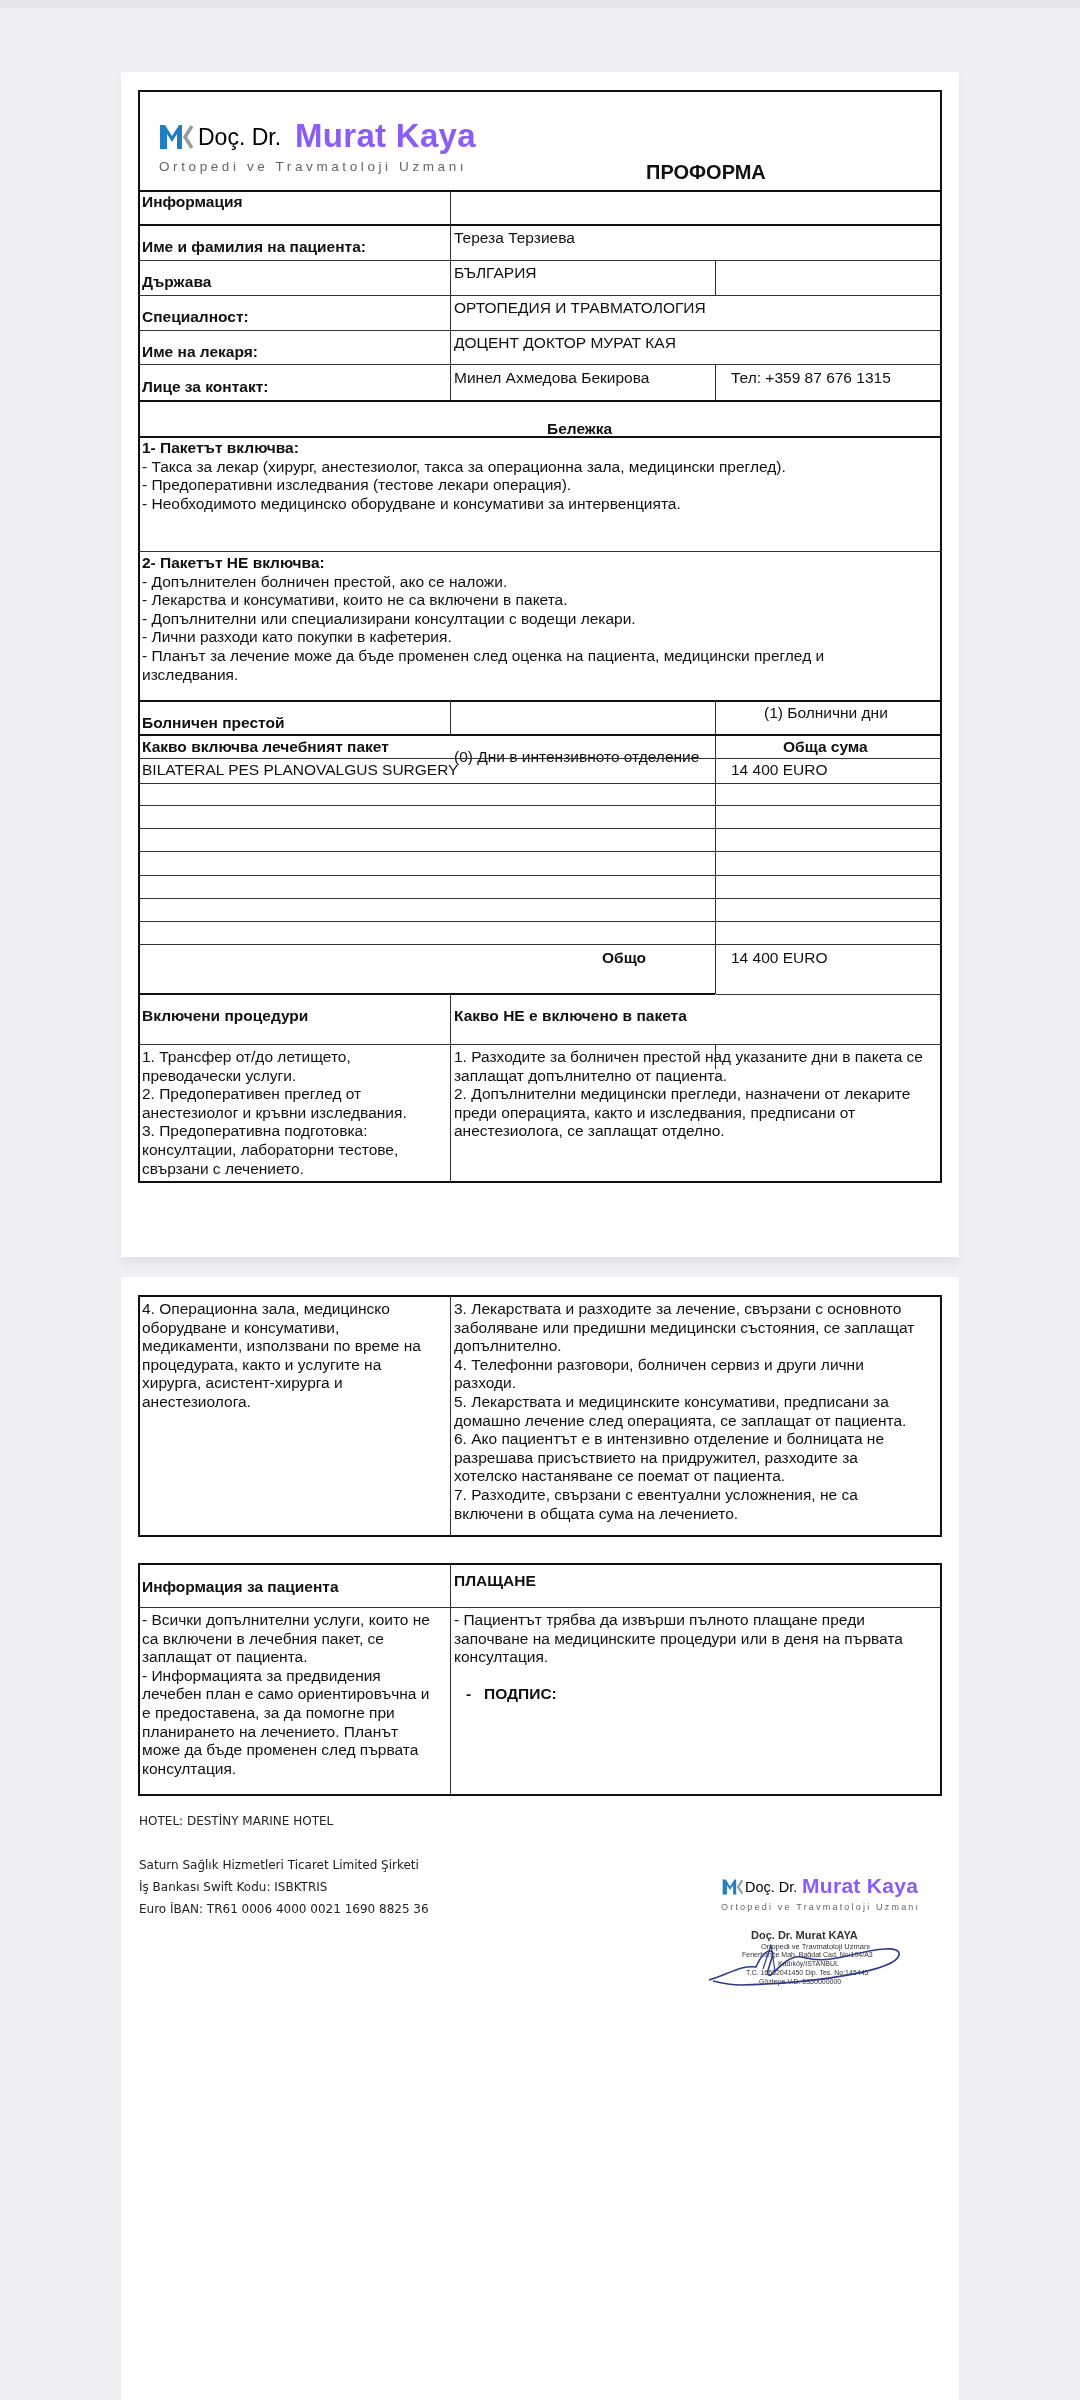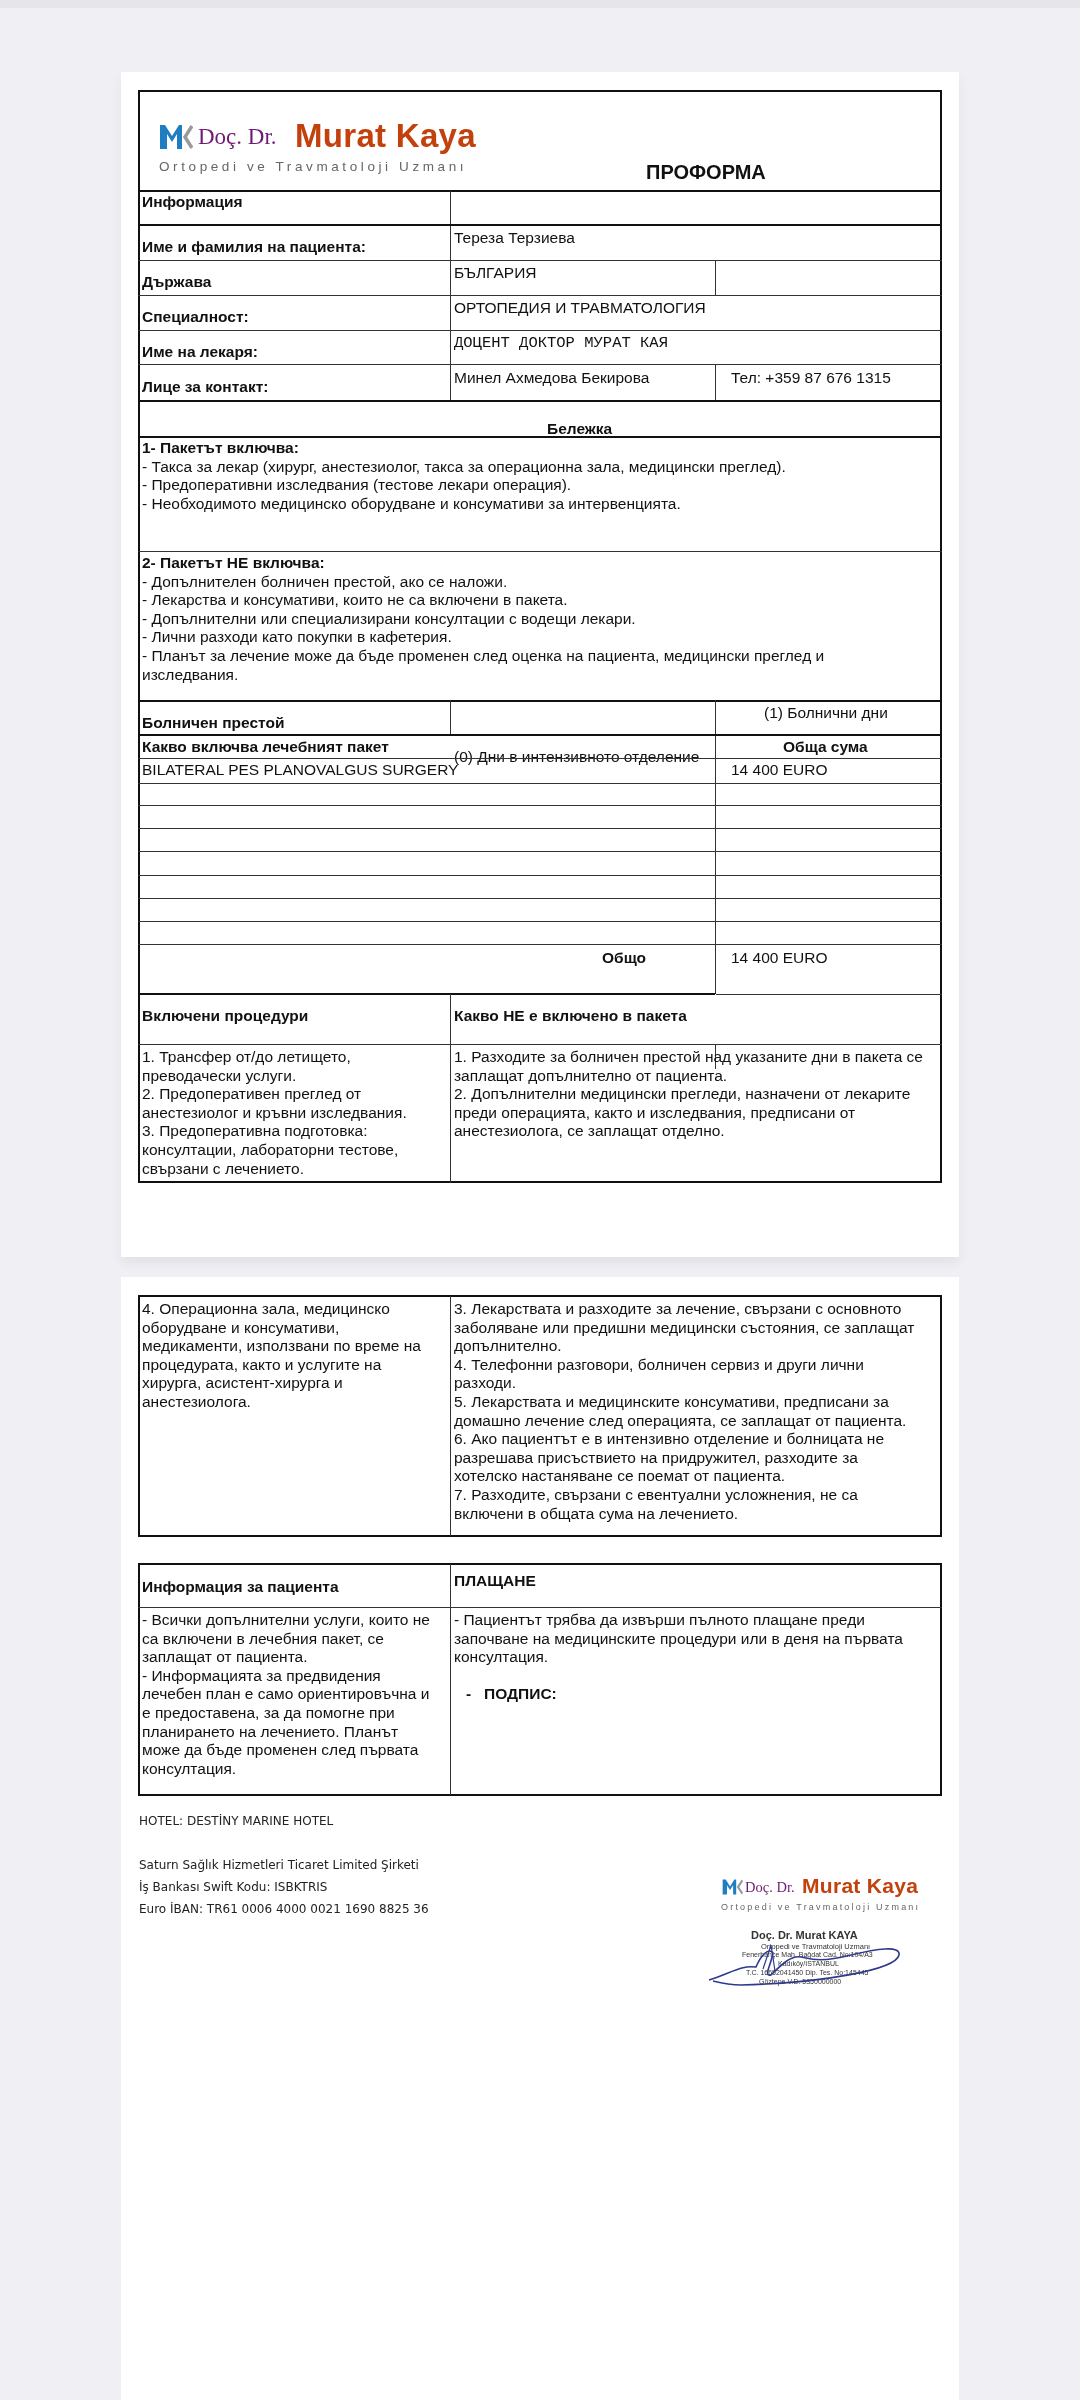--- a/index.html
+++ b/index.html
@@ -12,22 +12,22 @@
   .abs { position:absolute; }
   .box { position:absolute; box-sizing:border-box; }
   .hl { position:absolute; height:0; border-top:1px solid #333; }
   .hlb { position:absolute; height:0; border-top:2px solid #111; }
   .vl { position:absolute; width:0; border-left:1px solid #333; }
   .t { position:absolute; font-size:15.5px; line-height:18px; white-space:nowrap; }
   .b { font-weight:bold; }
   .ml { position:absolute; font-size:15.5px; line-height:18.6px; }
   .ml div { white-space:nowrap; }
   .logo-mk { position:absolute; }
-  .logo-doc { position:absolute; color:#701a75; font-size:23px;font-family:Liberation Serif, serif; }
-  .logo-name { position:absolute; color:#c2410c; font-size:33px; font-weight:bold; letter-spacing:0.3px; }
+  .logo-doc { position:absolute; color:#000000; font-size:23px; }
+  .logo-name { position:absolute; color:#8b5cf6; font-size:33px; font-weight:bold; letter-spacing:0.3px; }
   .logo-sub { position:absolute; color:#666; font-size:13.5px; letter-spacing:3.6px; white-space:nowrap; }
   .foot { position:absolute; font-family:"DejaVu Sans", sans-serif; font-size:12px; color:#222; white-space:nowrap; }
   .stamp { position:absolute; font-family:"Liberation Sans", sans-serif; color:#333; text-align:center; white-space:nowrap; }
 </style>
 </head>
 <body>
 
 <div class="topbar"></div>
 
 <div class="page page1">
@@ -58,21 +58,21 @@
   <span class="t b" style="left:21px; top:201px;">Държава</span>
   <span class="t" style="left:333px; top:192px;">БЪЛГАРИЯ</span>
   <div class="vl" style="left:594px; top:188px; height:35px;"></div>
   <div class="hl" style="left:17px; top:223px; width:804px;"></div>
 
   <span class="t b" style="left:21px; top:236px;">Специалност:</span>
   <span class="t" style="left:333px; top:227px;">ОРТОПЕДИЯ И ТРАВМАТОЛОГИЯ</span>
   <div class="hl" style="left:17px; top:258px; width:804px;"></div>
 
   <span class="t b" style="left:21px; top:271px;">Име на лекаря:</span>
-  <span class="t" style="left:333px; top:262px;font-family:Liberation Mono, monospace;">ДОЦЕНТ ДОКТОР МУРАТ КАЯ</span>
+  <span class="t" style="left:333px; top:262px;">ДОЦЕНТ ДОКТОР МУРАТ КАЯ</span>
   <div class="hl" style="left:17px; top:292px; width:804px;"></div>
 
   <span class="t b" style="left:21px; top:306px;">Лице за контакт:</span>
   <span class="t" style="left:333px; top:297px;">Минел Ахмедова Бекирова</span>
   <div class="vl" style="left:594px; top:292px; height:36px;"></div>
   <span class="t" style="left:610px; top:297px;">Тел: +359 87 676 1315</span>
   <div class="hlb" style="left:17px; top:328px; width:804px;"></div>
 
   <span class="t b" style="left:385px; top:348px;margin-left:41px;">Бележка</span>
   <div class="hlb" style="left:17px; top:364px; width:804px;"></div>

